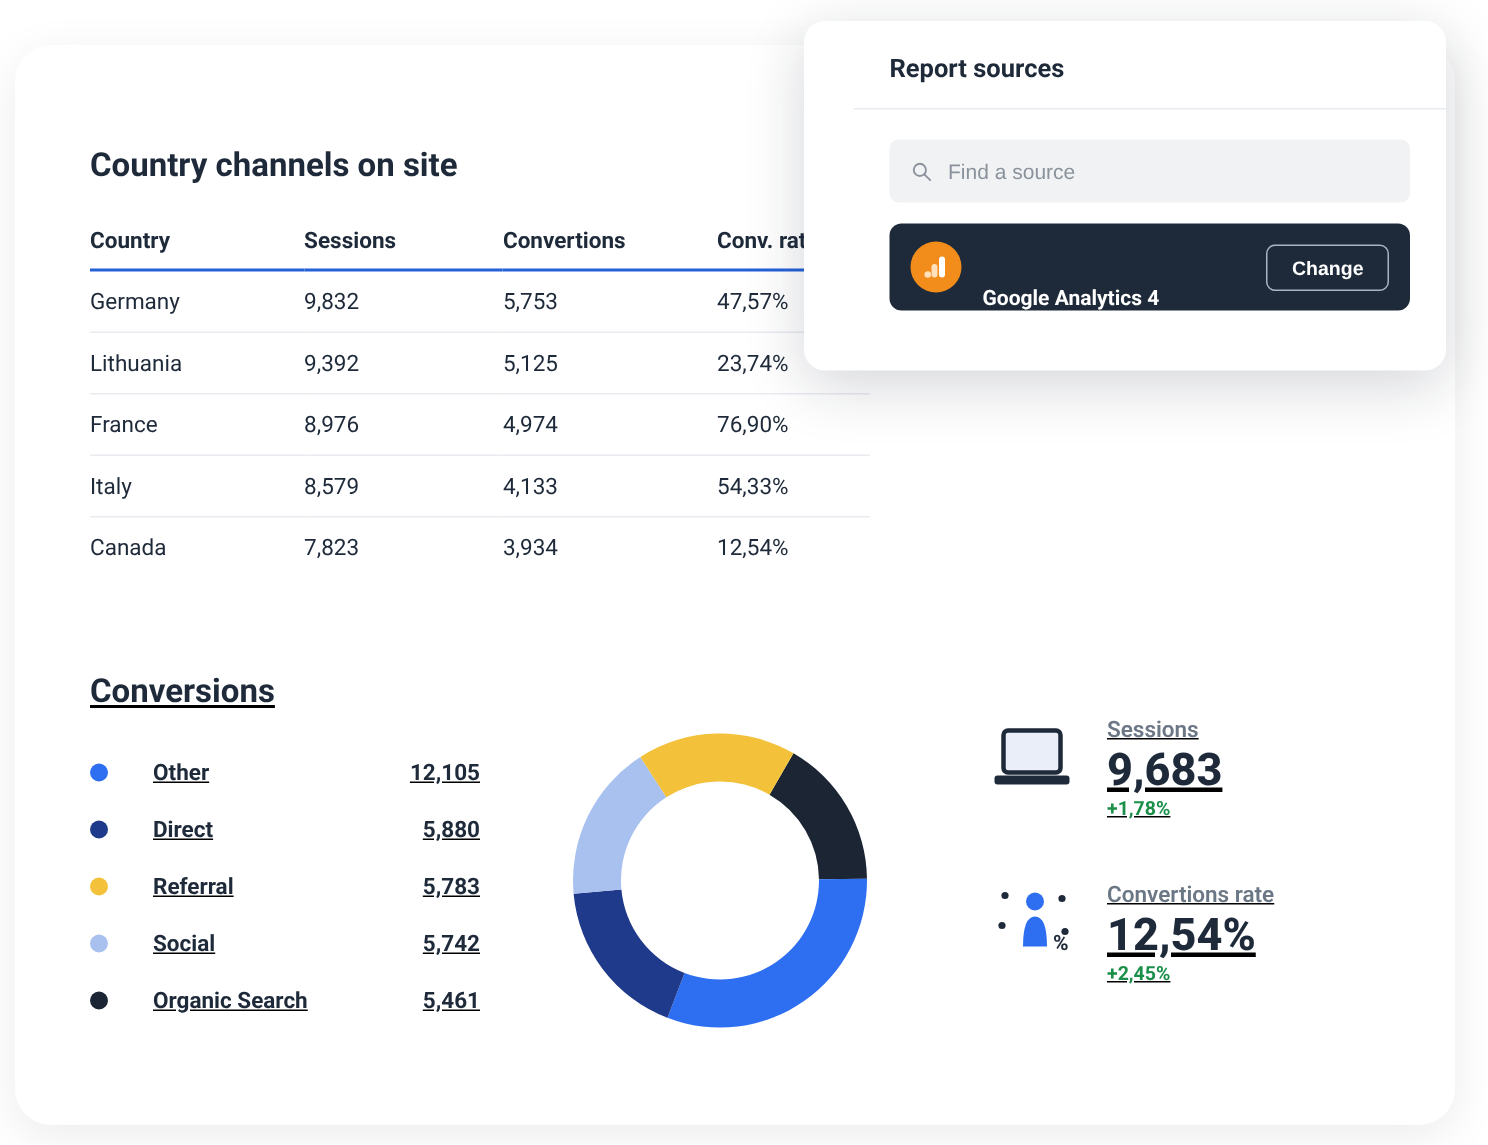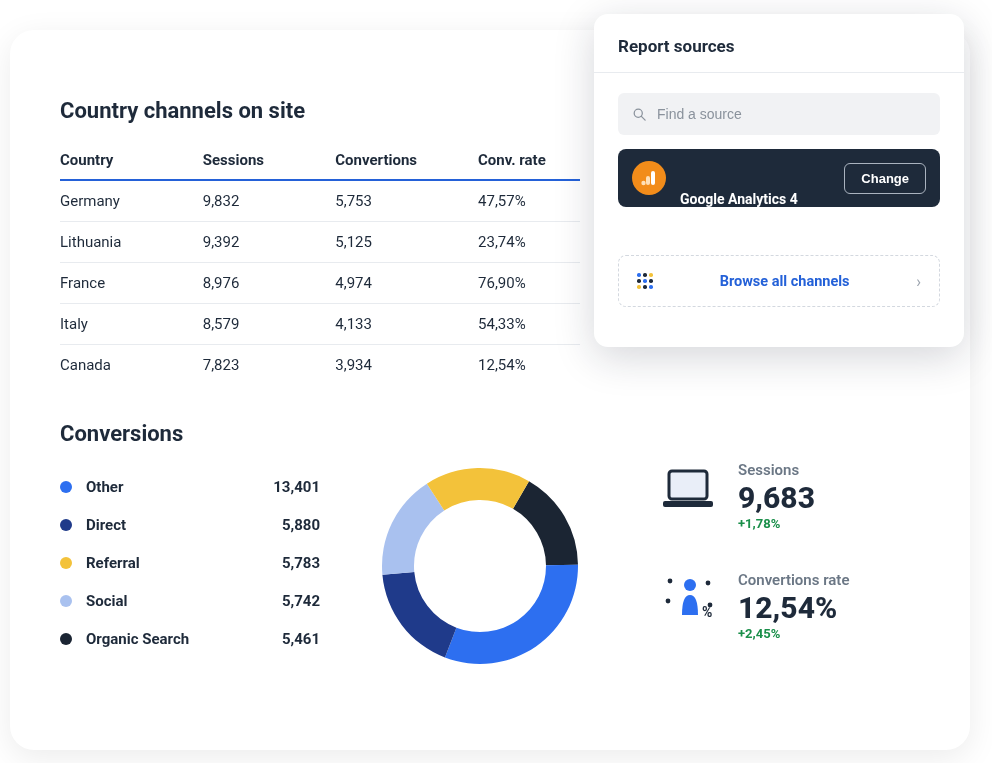--- a/index.html
+++ b/index.html
@@ -47,34 +47,35 @@
     border-bottom: 1px solid #e8ebef;
   }
   .country-table tr:last-child td { border-bottom: none; margin-top: 24px; }
   .country-table td:first-child { font-weight: 400; }
   .country-table th:nth-child(1), .country-table td:nth-child(1) { width: 140px; }
   .country-table th:nth-child(2), .country-table td:nth-child(2) { width: 130px; }
   .country-table th:nth-child(3), .country-table td:nth-child(3) { width: 140px; }
   .country-table th:nth-child(4), .country-table td:nth-child(4) { width: 100px; }
 
   .conversions-section {
-    margin-top: 36px;
-    display: flex;
-    align-items: flex-start;
+    margin-top: 52px;
+    display: flex;
+    align-items: center;
+    text-decoration: underline;
   }
   .conversions-left { width: 260px; }
   .legend-list { margin-top: 22px; }
   .legend-item {
     display: flex;
     align-items: center;
     justify-content: space-between;
     padding: 10px 0;
     font-size: 15px;
   }
-  .legend-left { display: flex; align-items: center; gap: 14px; }
+  .legend-left { display: flex; align-items: center; gap: 30px; }
   .legend-dot {
     width: 12px; height: 12px; border-radius: 50%; flex-shrink: 0;
   }
   .legend-label { font-weight: 700; color: #1e2a3a; }
   .legend-value { font-weight: 700; color: #1e2a3a; }
 
   .donut-wrap {
     width: 240px;
     display: flex;
     justify-content: center;
@@ -115,26 +116,27 @@
     font-weight: 700;
     color: #1a8f4a;
     margin-top: 2px;
   }
 
   
   .sources-panel {
     position: absolute;
     top: 14px;
     right: 28px;
-    width: 370px;
+    width: 428px;
     background: #fff;
     border-radius: 14px;
     box-shadow: 0 10px 40px rgba(20,30,50,0.18);
     z-index: 5;
     padding-bottom: 40px;
+    padding-left: 33px;
   }
   .sources-header {
     padding: 22px 24px 16px;
     border-bottom: 1px solid #e8ebef;
     font-size: 17px;
     font-weight: 700;
     color: #1e2a3a;
   }
   .sources-body { padding: 20px 24px 0; }
   .find-source {
@@ -266,21 +268,21 @@
 
   <div class="conversions-section">
     <div class="conversions-left">
       <div class="section-title">Conversions</div>
       <div class="legend-list" id="legend-list">
           <div class="legend-item">
             <div class="legend-left">
               <span class="legend-dot" style="background:#2d6ff0"></span>
               <span class="legend-label">Other</span>
             </div>
-            <span class="legend-value">13,401</span>
+            <span class="legend-value">12,105</span>
           </div>
           <div class="legend-item">
             <div class="legend-left">
               <span class="legend-dot" style="background:#1f3a8a"></span>
               <span class="legend-label">Direct</span>
             </div>
             <span class="legend-value">5,880</span>
           </div>
           <div class="legend-item">
             <div class="legend-left">
@@ -369,28 +371,13 @@
         <svg width="18" height="18" viewBox="0 0 18 18">
           <rect x="11" y="2" width="4" height="14" rx="2" fill="#fff"></rect>
           <rect x="6" y="7" width="4" height="9" rx="2" fill="#ffe0b8"></rect>
           <circle cx="3.5" cy="14" r="2.2" fill="#ffe0b8"></circle>
         </svg>
       </div>
       <div class="ga4-label">Google Analytics 4</div>
       <button class="change-btn">Change</button>
     </div>
   </div>
-  <div class="browse-channels">
-    <div class="dots-grid">
-      <span style="background:#2d6ff0"></span>
-        <span style="background:#1e2a3a"></span>
-        <span style="background:#f3c23a"></span>
-      <span style="background:#1e2a3a"></span>
-        <span style="background:#2d6ff0"></span>
-        <span style="background:#1e2a3a"></span>
-      <span style="background:#f3c23a"></span>
-        <span style="background:#1e2a3a"></span>
-        <span style="background:#2d6ff0"></span>
-    </div>
-    <div class="browse-label">Browse all channels</div>
-    <div class="chevron">›</div>
-  </div>
 </div>
 
 </body></html>

